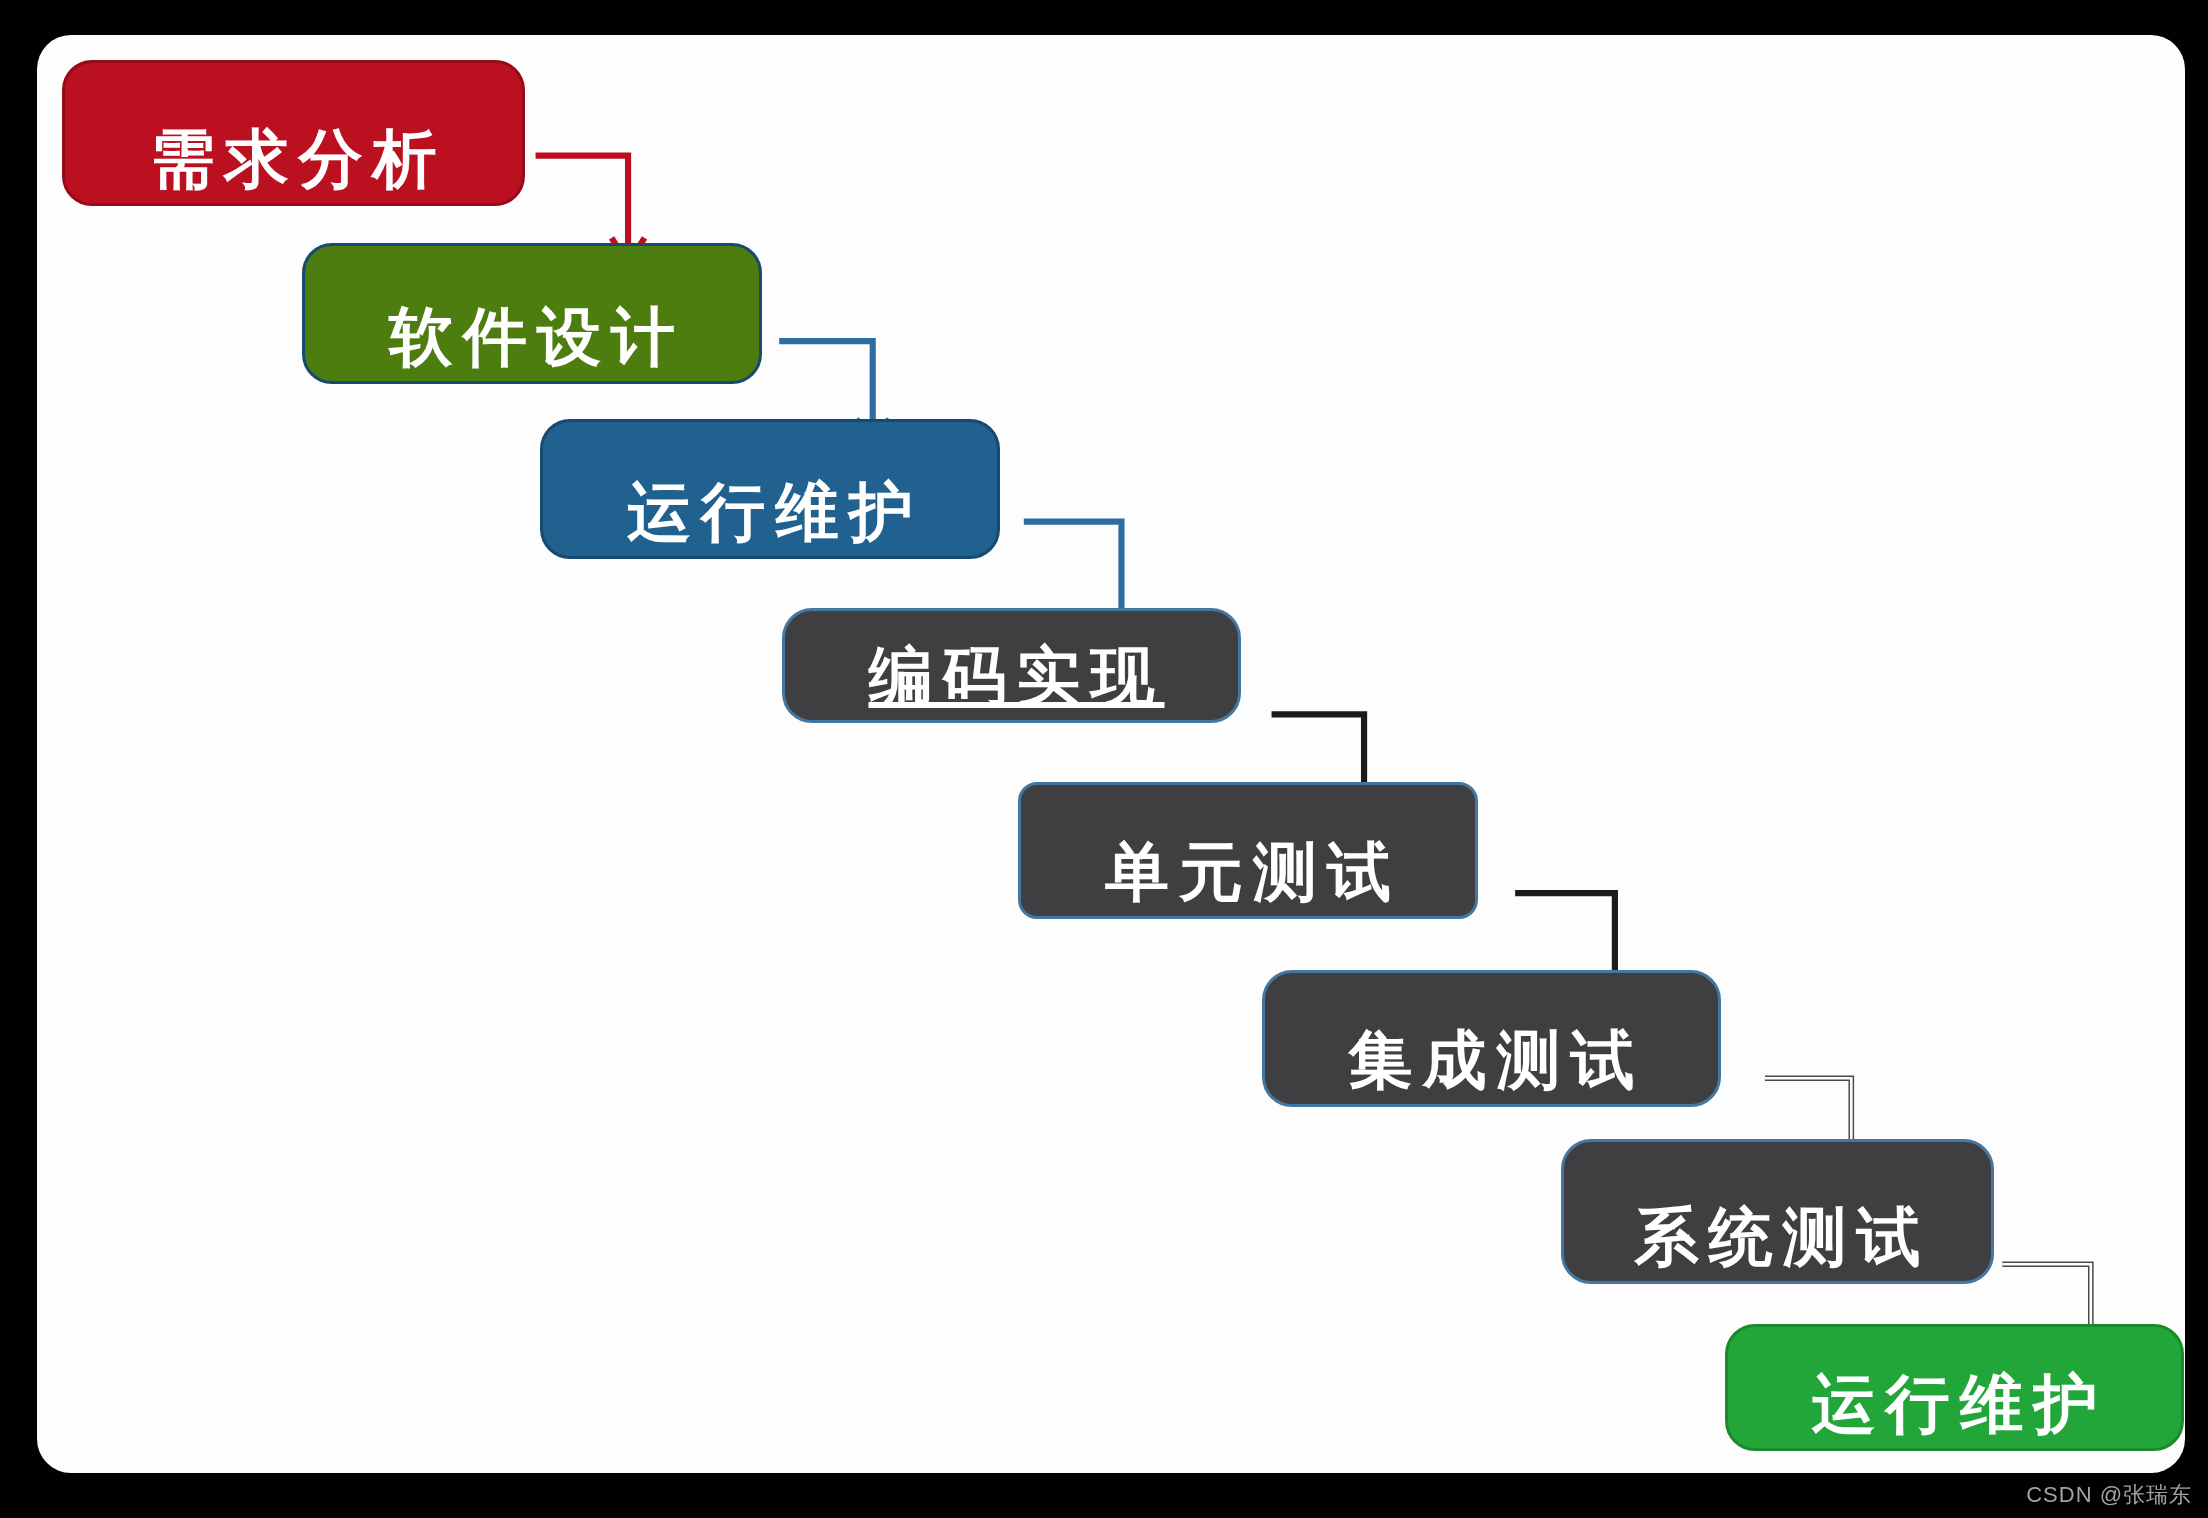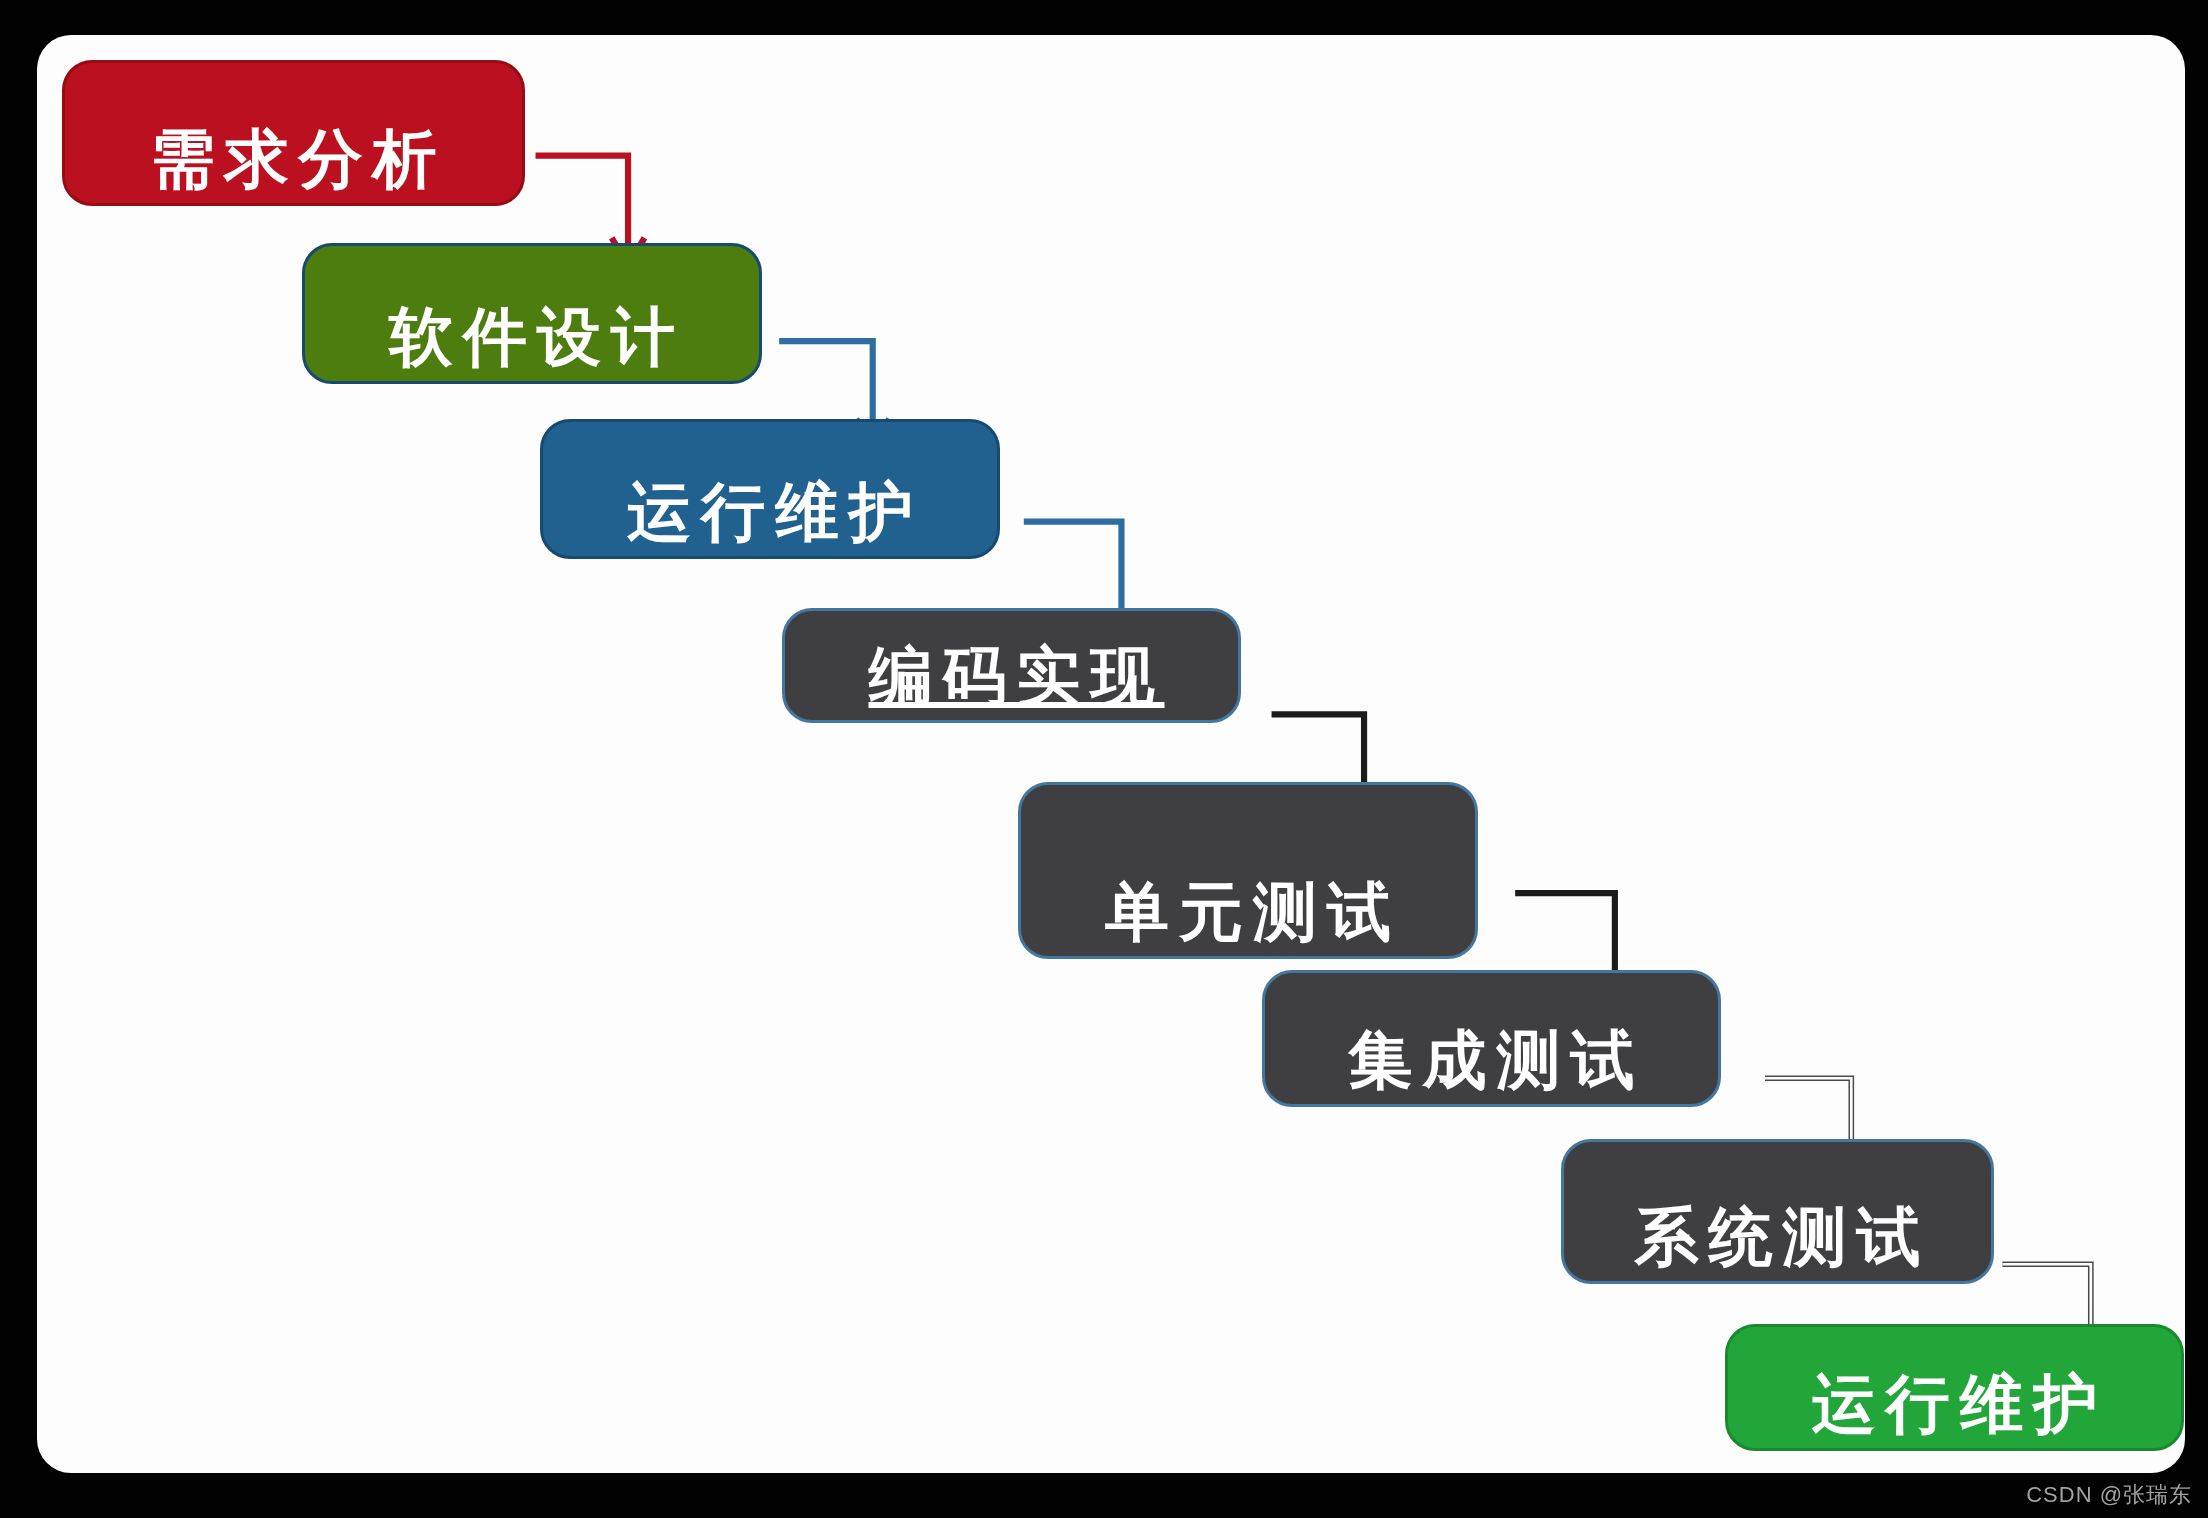--- a/index.html
+++ b/index.html
@@ -87,21 +87,21 @@
         </div>
         <div class="step" style="left: 265px; top: 208px; width: 460px; height: 141px; background: #4d7c0f; border-color: rgb(23, 74, 112);">
           <span>软件设计</span>
         </div>
         <div class="step" style="left: 503px; top: 384px; width: 460px; height: 140px; background: rgb(32, 97, 143); border-color: rgb(23, 74, 112);">
           <span>运行维护</span>
         </div>
         <div class="step" style="left: 745px; top: 573px; width: 459px; height: 115px; background: rgb(63, 63, 65); border-color: rgb(68, 119, 159); text-decoration: underline;">
           <span>编码实现</span>
         </div>
-        <div class="step" style="left: 981px; top: 747px; width: 460px; height: 177px; background: rgb(63, 63, 65); border-color: rgb(68, 119, 159);">
+        <div class="step" style="left: 981px; top: 747px; width: 460px; height: 137px; background: rgb(63, 63, 65); border-color: rgb(68, 119, 159); border-radius: 19px;">
           <span>单元测试</span>
         </div>
         <div class="step" style="left: 1225px; top: 927px; width: 459px; height: 137px; background: rgb(63, 63, 65); border-color: rgb(68, 119, 159); margin-top: 8px;">
           <span>集成测试</span>
         </div>
         <div class="step" style="left: 1524px; top: 1104px; width: 433px; height: 145px; background: rgb(63, 63, 65); border-color: rgb(68, 119, 159);">
           <span>系统测试</span>
         </div>
         <div class="step" style="left: 1688px; top: 1289px; width: 459px; height: 127px; background: rgb(34, 166, 58); border-color: rgb(27, 138, 46);">
           <span>运行维护</span>

